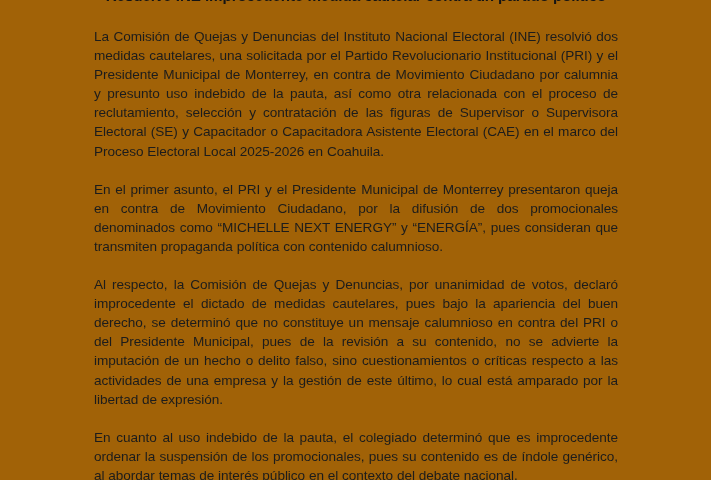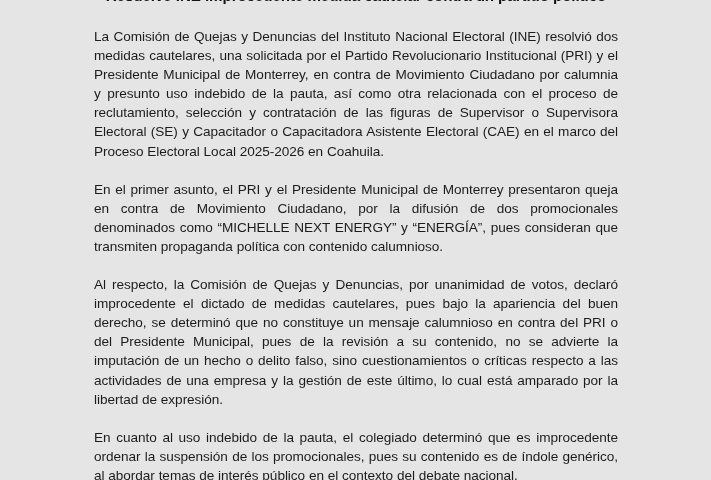--- a/index.html
+++ b/index.html
@@ -12,21 +12,21 @@
     background: #ffffff;
     font-family: "Liberation Sans", sans-serif;
     color: #1c1c1c;
     overflow: hidden;
   }
 
   .page {
     position: relative;
     width: 711px;
     height: 480px;
-    background: #e5e5e5;
+    background: #a16207;
     box-sizing: border-box;
   }
 
   .doc-body {
     position: absolute;
     left: 94px;
     top: 0px;
     width: 524px;
   }
 

